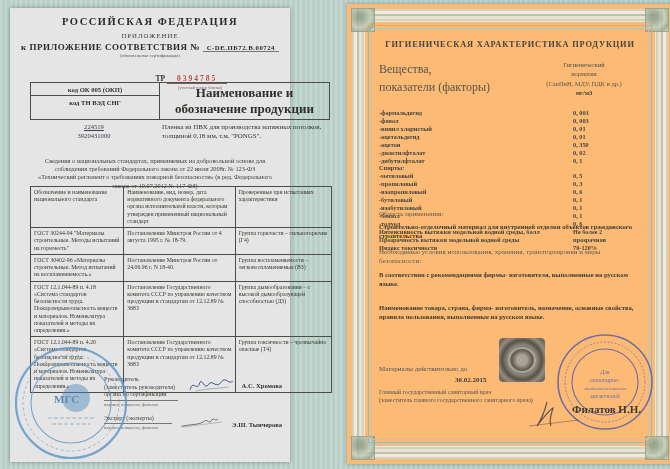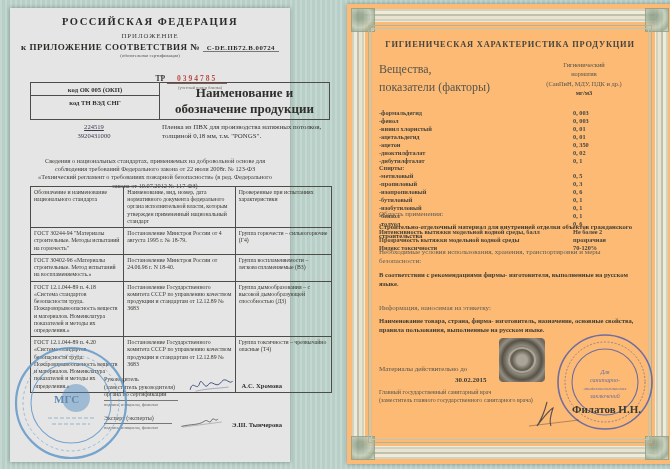--- a/index.html
+++ b/index.html
@@ -299,21 +299,20 @@
 
   <div class="rd-section rd-sec1">
     <div class="rd-sec-label">Область применения:</div>
     <div class="rd-sec-text">Строительно-отделочный материал для внутренней отделки объектов гражданского строительства</div>
   </div>
   <div class="rd-section rd-sec2">
     <div class="rd-sec-label">Необходимые условия использования, хранения,  транспортировки и меры безопасности:</div>
     <div class="rd-sec-text">В соответствии с рекомендациями фирмы- изготовителя,  выполненные на русском языке.</div>
   </div>
   <div class="rd-section rd-sec3">
-    <div class="rd-sec-label">Информация,  наносимая на этикетку:</div>
     <div class="rd-sec-text">Наименование товара, страна, фирма- изготовитель,  назначение,  основные свойства, правила пользования,  выполненные на русском языке.</div>
   </div>
 
   <div class="rd-hologram"></div>
 
   <svg class="rd-stamp" width="100" height="104" viewBox="0 0 100 104">
     <circle cx="50" cy="52" r="47" fill="none" stroke="#5c63a8" stroke-width="1.6"></circle>
     <circle cx="50" cy="52" r="40" fill="none" stroke="#5c63a8" stroke-width=".9" stroke-dasharray="2 1.6" opacity=".8"></circle>
     <circle cx="50" cy="52" r="33" fill="none" stroke="#5c63a8" stroke-width="1.1"></circle>
     <text x="50" y="44" text-anchor="middle" font-size="6" font-style="italic" fill="#5c63a8" font-family="Liberation Serif, serif">Для</text>

